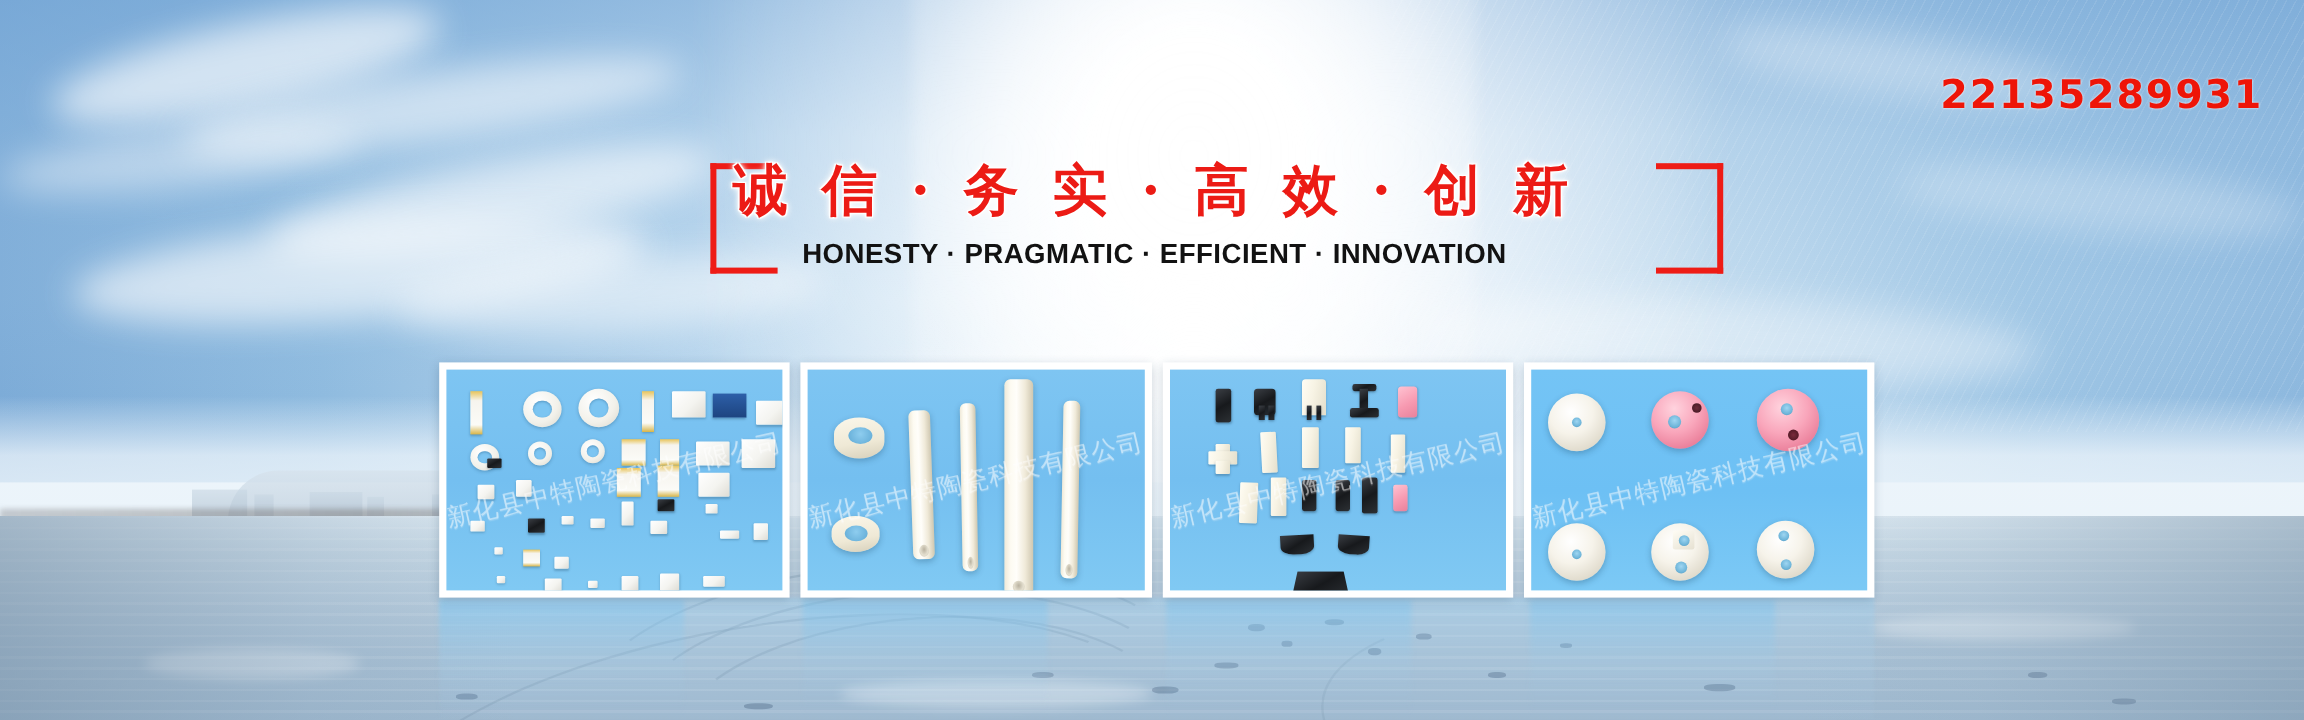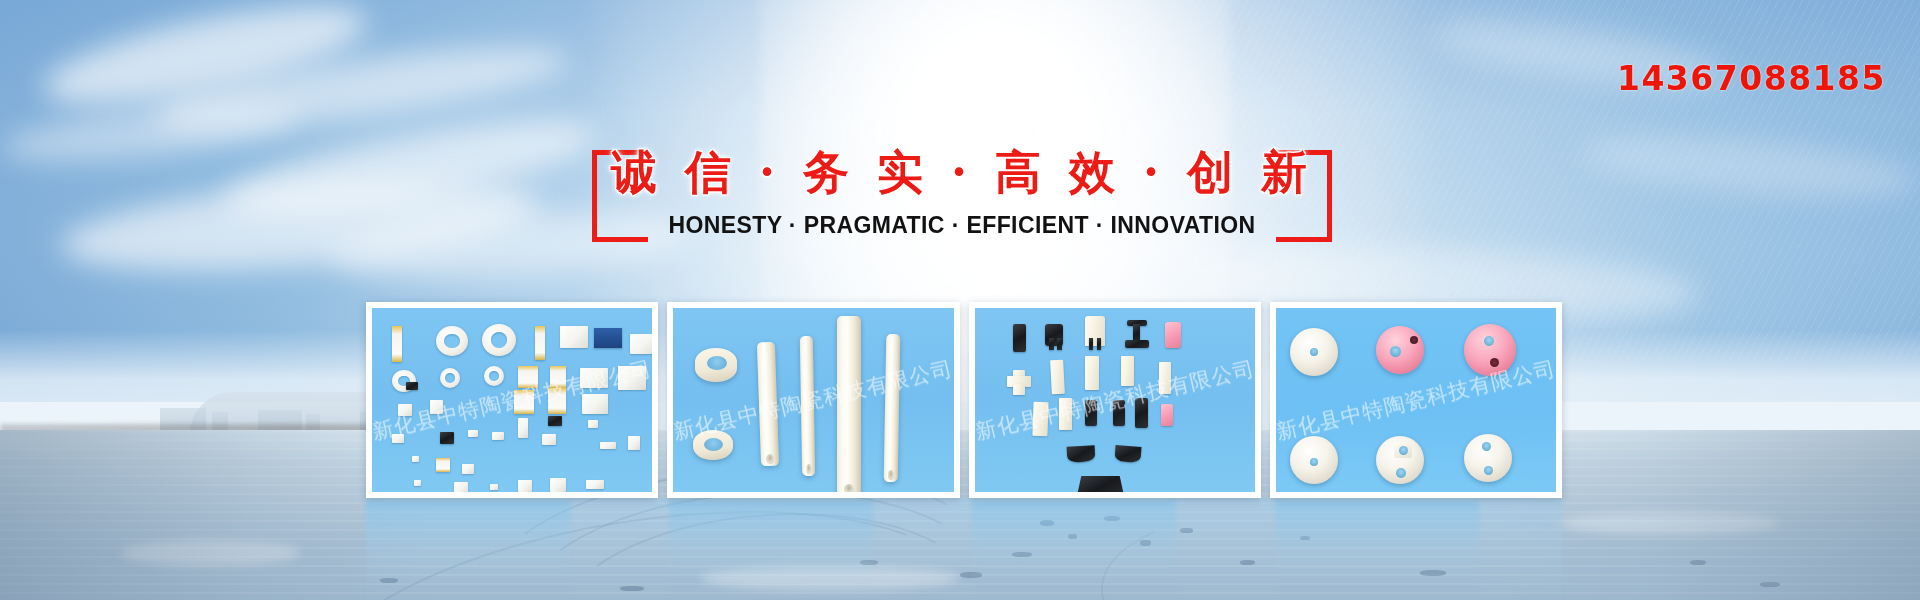--- a/index.html
+++ b/index.html
@@ -124,21 +124,21 @@
     filter:blur(1.5px);
   }
   .refl{
     position:absolute; width:204px; top:500px; height:96px;
     background:linear-gradient(to bottom, rgba(125,197,240,0.45), rgba(160,210,240,0.12) 55%, rgba(190,222,240,0) 100%);
     filter:blur(2px);
   }
 
   
   .headline{
-    position:absolute; left:592px; top:150px; width:740px; height:100px;
+    position:absolute; left:592px; top:136px; width:844px; height:100px;
   }
   .bracket{
     position:absolute; top:0; width:56px; height:92px;
     border-top:5px solid #ee1c16; border-bottom:5px solid #ee1c16;
   }
   .bracket-l{ left:0;  border-left:5px solid #ee1c16; }
   .bracket-r{ right:0; border-right:5px solid #ee1c16; }
 
   .slogan-cn{
     position:absolute; left:0; top:-8px; width:740px;
@@ -363,21 +363,21 @@
   <div class="refl" style="left:1275px;"></div>
 
   <div class="headline">
     <div class="bracket bracket-l"></div>
     <div class="bracket bracket-r"></div>
     <div class="slogan-cn">诚 信 · 务 实 · 高 效 · 创 新</div>
     <div class="slogan-en">HONESTY · PRAGMATIC · EFFICIENT · INNOVATION</div>
   </div>
 
   <div class="contact">
-    <div class="hotline-number">14367088185</div>
+    <div class="hotline-number">22135289931</div>
   </div>
 
   <div class="panels">
 
     <div class="panel panel-1">
       <div class="panel-inner">
         <div class="part chip-gold" style="left:20px;  top:18px;  width:10px; height:36px;"></div>
         <div class="part ring" style="left:64px;  top:18px;  width:32px; height:30px;"></div>
         <div class="part ring" style="left:110px; top:16px;  width:34px; height:32px;"></div>
         <div class="part chip-gold" style="left:163px; top:18px;  width:10px; height:34px;"></div>

